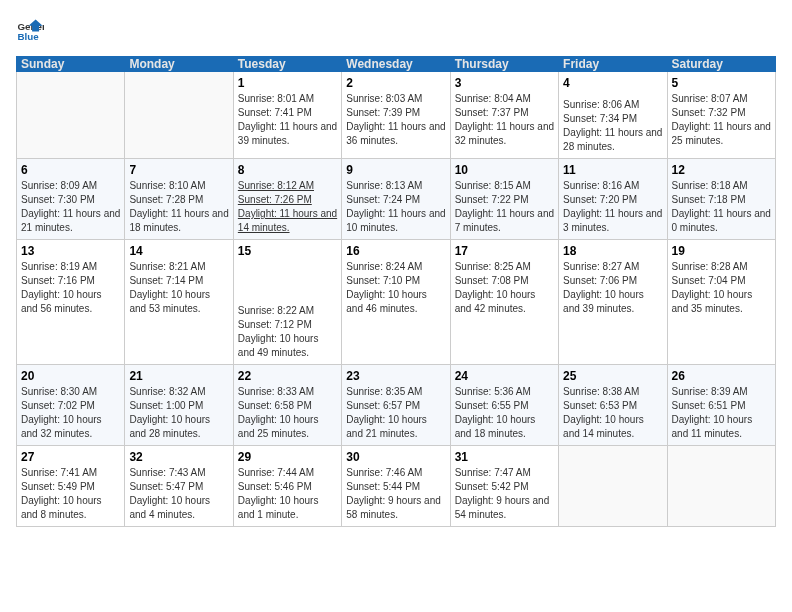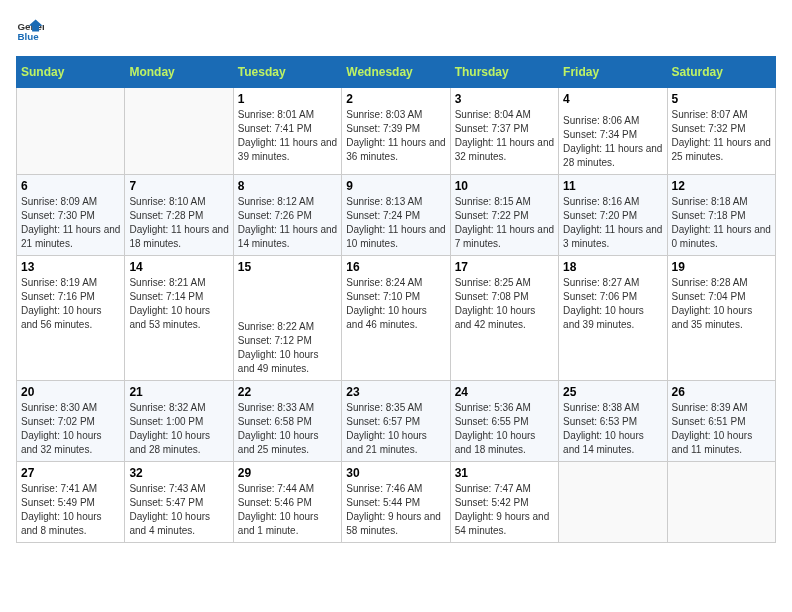--- a/index.html
+++ b/index.html
@@ -37,22 +37,22 @@
       font-size: 14px;
       color: #555;
     }
     table {
       width: 100%;
       border-collapse: collapse;
       font-size: 11px;
     }
     thead tr th {
       background: #1a6bb5;
-      color: #bef264;
-      padding: 8px 4px;
+      color: #e5e5e5;
+      padding: 0 4px;
       text-align: left;
       font-weight: bold;
       font-size: 12px;
       border: 1px solid #1a6bb5;
     }
     tbody tr td {
       border: 1px solid #ccc;
       padding: 4px 4px;
       vertical-align: top;
       width: calc(100%/7);
@@ -153,21 +153,21 @@
 Daylight: 11 hours and 21 minutes.</div>
         </td>
         <td>
           <span class="day-num">7</span>
           <div class="day-info" style="white-space: pre-line;">Sunrise: 8:10 AM
 Sunset: 7:28 PM
 Daylight: 11 hours and 18 minutes.</div>
         </td>
         <td>
           <span class="day-num">8</span>
-          <div class="day-info" style="white-space: pre-line;">Sunrise: 8:12 AM
+          <div class="day-info" style="white-space: pre-line; text-decoration: underline;">Sunrise: 8:12 AM
 Sunset: 7:26 PM
 Daylight: 11 hours and 14 minutes.</div>
         </td>
         <td>
           <span class="day-num">9</span>
           <div class="day-info" style="white-space: pre-line;">Sunrise: 8:13 AM
 Sunset: 7:24 PM
 Daylight: 11 hours and 10 minutes.</div>
         </td>
         <td>

